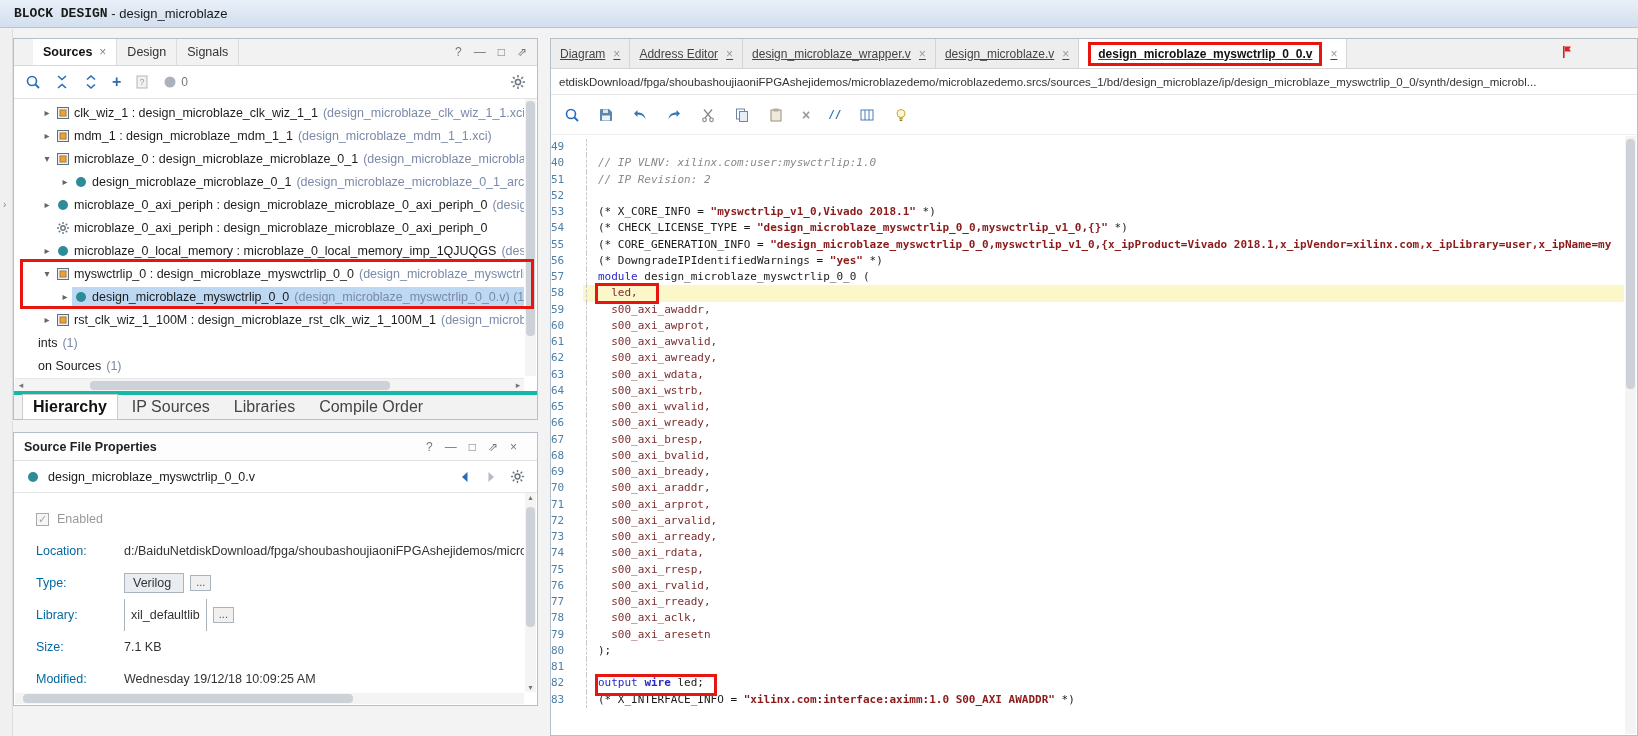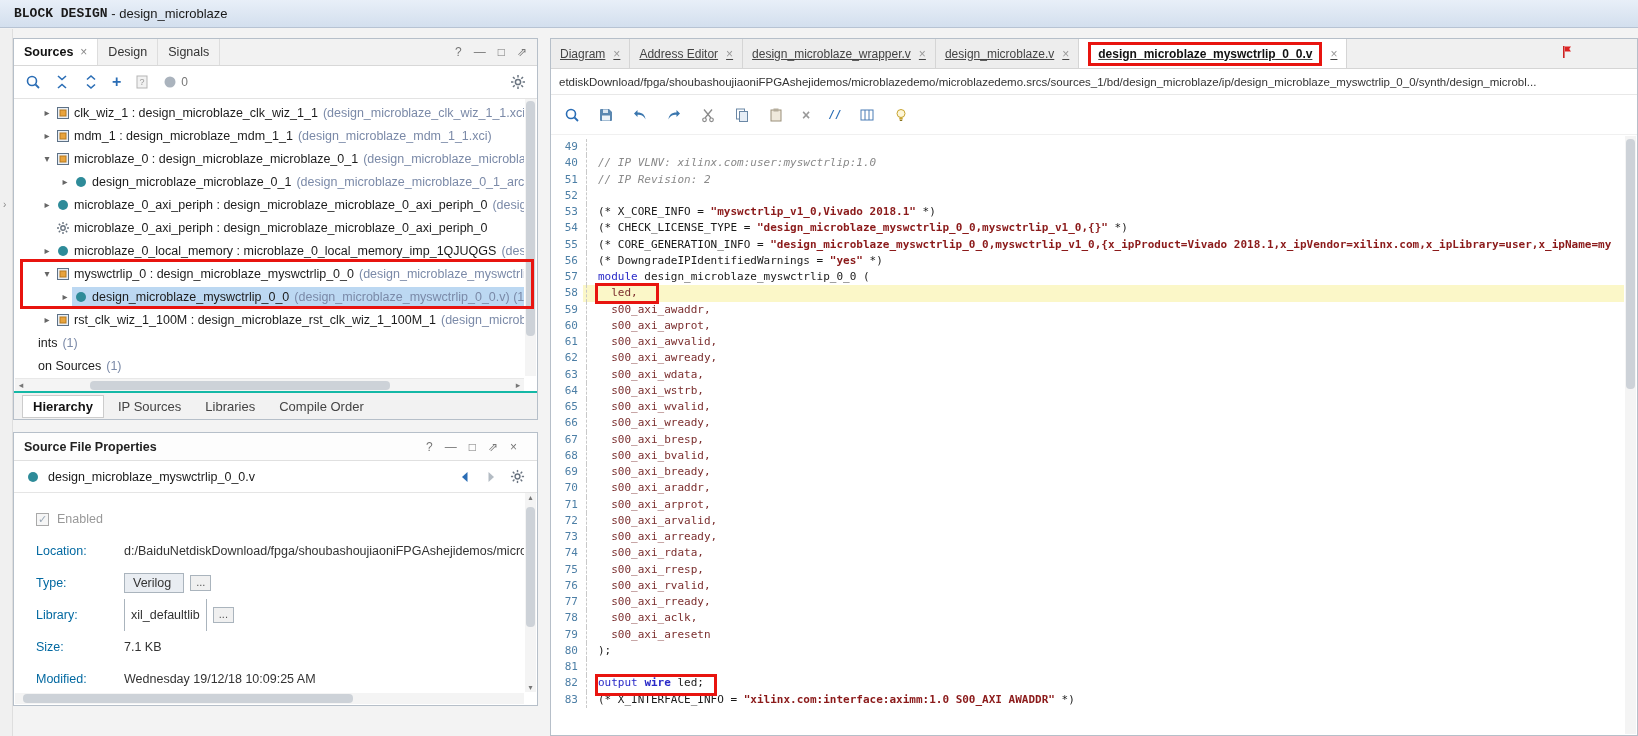--- a/index.html
+++ b/index.html
@@ -15,21 +15,21 @@
   .left-strip { position:absolute; left:0; top:29px; width:13px; bottom:0; background:#f0f0f0; border-right:1px solid #dedede; }
   .left-strip .chev { position:absolute; top:170px; left:3px; color:#888; font-size:10px; }
 
   .panel { position:absolute; background:#fff; border:1px solid #b6bfc9; }
 
   
   .sources-panel { left:13px; top:38px; width:525px; height:382px; }
   .ptabbar { position:absolute; top:0; left:0; right:0; height:27px; background:#f2f2f2;
     border-bottom:1px solid #d8d8d8; display:flex; font-size:12.5px; color:#333; }
   .ptab { display:flex; align-items:center; padding:0 10px; border-right:1px solid #ddd; gap:7px; }
-  .ptab.active { background:#fff; font-weight:bold; color:#111; }
+  .ptab.active { background:#fff; font-weight:bold; color:#111;margin-left:19px; }
   .tclose { color:#888; font-size:12px; font-weight:normal; }
   .phdr-icons { margin-left:auto; display:flex; gap:12px; padding-right:10px; align-items:center; color:#777; font-size:12px; }
   .phdr-icons span { cursor:default; }
 
   .ptoolbar { position:absolute; top:27px; left:0; right:0; height:33px; border-bottom:1px solid #e3e3e3;
     display:flex; align-items:center; gap:13px; padding:0 11px; }
   .icon { display:inline-flex; align-items:center; }
   .flexsp { flex:1; }
   .badge { display:flex; align-items:center; gap:4px; color:#777; font-size:12px; }
   .plusg { color:#2a6db5; font-weight:bold; font-size:16px; line-height:14px; }
@@ -46,22 +46,22 @@
   .tmeta { color:#7b8aa8; margin-left:5px; }
 
   .tree-vscroll { position:absolute; top:60px; right:1px; width:11px; height:277px; background:#f4f4f4; }
   .tree-vscroll .thumb, .pp-vscroll .thumb, .ed-vscroll .thumb { position:absolute; left:1px; width:9px; background:#cdd2d8; border-radius:4px; }
   .tree-vscroll .thumb { top:2px; height:235px; }
   .tree-hscroll { position:absolute; left:1px; right:13px; top:339px; height:13px; background:#f4f4f4; border-top:1px solid #e8e8e8; }
   .hs-arrow { position:absolute; top:0; width:12px; text-align:center; font-size:9px; color:#777; line-height:13px; }
   .hs-arrow.l { left:0; } .hs-arrow.r { right:0; }
   .tree-hscroll .thumb { position:absolute; left:75px; width:300px; top:2px; height:9px; background:#cdd2d8; border-radius:4px; }
 
-  .btabs { position:absolute; left:0; right:0; bottom:0; height:28px; background:#f2f2f2; border-top:2px solid #14b8a6;
-    display:flex; align-items:center; padding-left:8px; font-size:13px; color:#444; gap:4px; }
+  .btabs { position:absolute; left:0; right:0; bottom:0; height:28px; background:#f2f2f2; border-top:4px solid #14b8a6;
+    display:flex; align-items:center; padding-left:8px; font-size:16px; color:#444; gap:4px; }
   .btab { padding:3px 10px; }
   .btab.active { background:#fff; border:1px solid #ccc; font-weight:bold; color:#111; }
 
   .red-box { position:absolute; border:3px solid #e8140f; pointer-events:none; z-index:6; }
   .tree-annotation { left:6px; top:220px; width:514px; height:50px; }
 
   
   .props-panel { left:13px; top:432px; width:525px; height:274px; }
   .pp-header { height:28px; display:flex; align-items:center; padding:0 10px; border-bottom:1px solid #e0e0e0;
     font-size:12.5px; background:#fdfdfd; }
@@ -96,21 +96,21 @@
 
   .pathbar { position:absolute; top:30px; left:0; right:0; height:26px; background:#fff; border-bottom:1px solid #e8e8e8;
     display:flex; align-items:center; padding:0 8px; font-size:11.5px; color:#333; white-space:nowrap; overflow:hidden; }
   .flag { position:absolute; right:65px; top:7px; }
 
   .etoolbar { position:absolute; top:56px; left:0; right:0; height:40px; display:flex; align-items:center; gap:18px;
     padding-left:13px; border-bottom:1px solid #f0f0f0; }
 
   .code { position:absolute; top:97px; left:0; right:13px; bottom:0; overflow:hidden; padding-top:3px; background:#fff; }
   .code-line { display:flex; height:16.26px; line-height:16.26px; font-family:"DejaVu Sans Mono",monospace; font-size:11px; }
-  .ln { width:32px; flex:none; text-align:right; color:#4d7fa6; padding-right:5px; }
+  .ln { width:32px; flex:none; text-align:left; color:#4d7fa6; padding-right:5px; }
   .lbody { flex:1; display:flex; min-width:0; }
   .lbody.hl { background:#fbf7c8; }
   .fold { width:12px; flex:none; border-left:1px dashed #c9c9c9; margin-left:3px; }
   .ltext { white-space:pre; overflow:hidden; }
   .sg-t { color:#1a1a1a; }
   .sg-c { color:#8a8a8a; font-style:italic; }
   .sg-s { color:#8b1a1a; font-weight:bold; }
   .sg-k { color:#2929c8; }
   .sg-kb { color:#2929c8; font-weight:bold; }
   .sg-p { color:#7b2e2e; }

